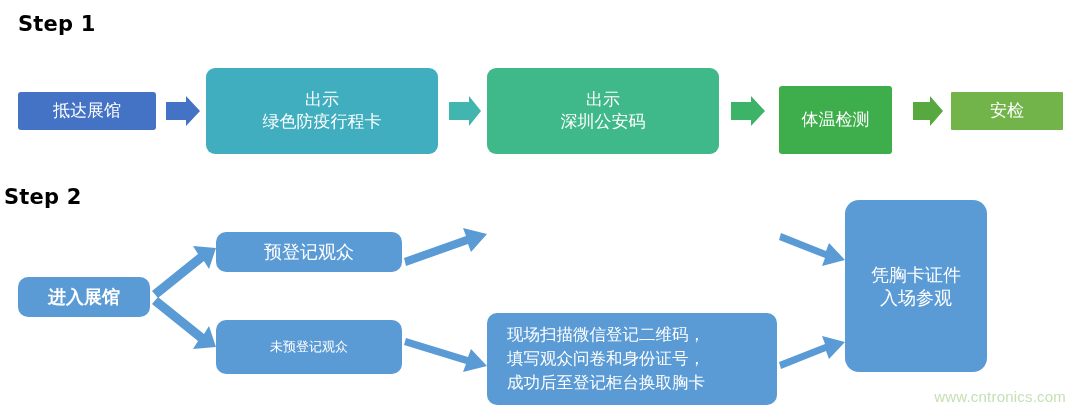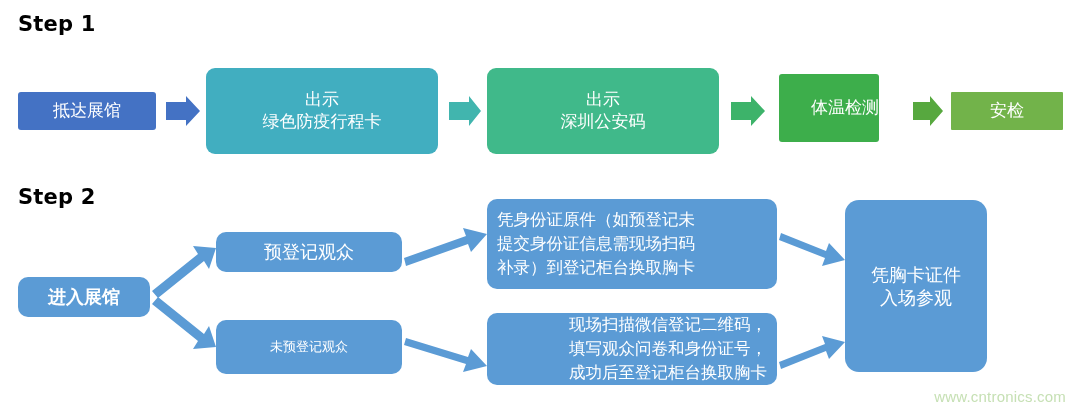--- a/index.html
+++ b/index.html
@@ -26,21 +26,21 @@
   .step-heading {
     position: absolute;
     font-family: "DejaVu Sans", "Liberation Sans", sans-serif;
     font-weight: bold;
     font-size: 21px;
     color: #000000;
     letter-spacing: 0.2px;
     white-space: nowrap;
   }
   #step1-heading { left: 18px; top: 12px; }
-  #step2-heading { left: 18px; top: 185px; }
+  #step2-heading { left: 4px; top: 185px; }
 
   
   .node {
     position: absolute;
     box-sizing: border-box;
     display: flex;
     flex-direction: column;
     align-items: center;
     justify-content: center;
     color: #ffffff;
@@ -50,36 +50,36 @@
     font-family: "DejaVu Sans", "Liberation Sans", sans-serif;
   }
   .node .line { display: block; white-space: pre; }
 
   
   .s1 { border-radius: 3px; font-size: 17px; font-weight: normal; }
 
   #n-arrive      { left: 18px;  top: 92px;  width: 138px; height: 38px;  background: #4472C4; border-radius: 3px; }
   #n-greencard   { left: 206px; top: 68px;  width: 232px; height: 86px;  background: #41AEC0; border-radius: 9px; }
   #n-policecode  { left: 487px; top: 68px;  width: 232px; height: 86px;  background: #40B98A; border-radius: 9px; }
-  #n-temp        { left: 779px; top: 74px;  width: 100px; height: 68px;  background: #3DAE4B; border-radius: 3px; align-items: flex-end; }
+  #n-temp        { left: 779px; top: 86px;  width: 113px; height: 68px;  background: #3DAE4B; border-radius: 3px; }
   #n-security    { left: 951px; top: 92px;  width: 112px; height: 38px;  background: #72B34A; border-radius: 1px; }
 
   
   .s2 {
     background: #5B9BD5;
     border-radius: 10px;
     font-size: 17px;
   }
   #n-enter       { left: 18px;  top: 277px; width: 132px; height: 40px;  font-size: 18px; font-weight: bold; }
   #n-preg        { left: 216px; top: 232px; width: 186px; height: 40px;  font-size: 18px; }
   #n-notpreg     { left: 216px; top: 320px; width: 186px; height: 54px;  font-size: 13px; }
   #n-desc-preg   { left: 487px; top: 199px; width: 290px; height: 90px;  font-size: 16.5px; line-height: 1.45;
                    align-items: flex-start; text-align: left; padding: 6px 10px; }
-  #n-desc-notpreg{ left: 487px; top: 313px; width: 290px; height: 72px;  font-size: 16.5px; line-height: 1.45;
-                   align-items: flex-end; text-align: left; padding: 6px 10px; }
+  #n-desc-notpreg{ left: 487px; top: 313px; width: 290px; height: 92px;  font-size: 16.5px; line-height: 1.45;
+                   align-items: flex-start; text-align: left; padding: 6px 20px; }
   #n-final       { left: 845px; top: 200px; width: 142px; height: 172px; font-size: 18px; border-radius: 14px; }
 
   
   #arrow-layer {
     position: absolute;
     left: 0; top: 0;
     width: 1080px;
     height: 413px;
     pointer-events: none;
   }
@@ -132,25 +132,20 @@
   </div>
 
   <div class="node s2" id="n-preg">
     <span class="line">预登记观众</span>
   </div>
 
   <div class="node s2" id="n-notpreg">
     <span class="line">未预登记观众</span>
   </div>
 
-  <div class="node s2" id="n-desc-preg">
-    <span class="line">凭身份证原件（如预登记未</span>
-    <span class="line">提交身份证信息需现场扫码</span>
-    <span class="line">补录）到登记柜台换取胸卡</span>
-  </div>
 
   <div class="node s2" id="n-desc-notpreg">
     <span class="line">现场扫描微信登记二维码，</span>
     <span class="line">填写观众问卷和身份证号，</span>
     <span class="line">成功后至登记柜台换取胸卡</span>
   </div>
 
   <div class="node s2" id="n-final">
     <span class="line">凭胸卡证件</span>
     <span class="line">入场参观</span>

